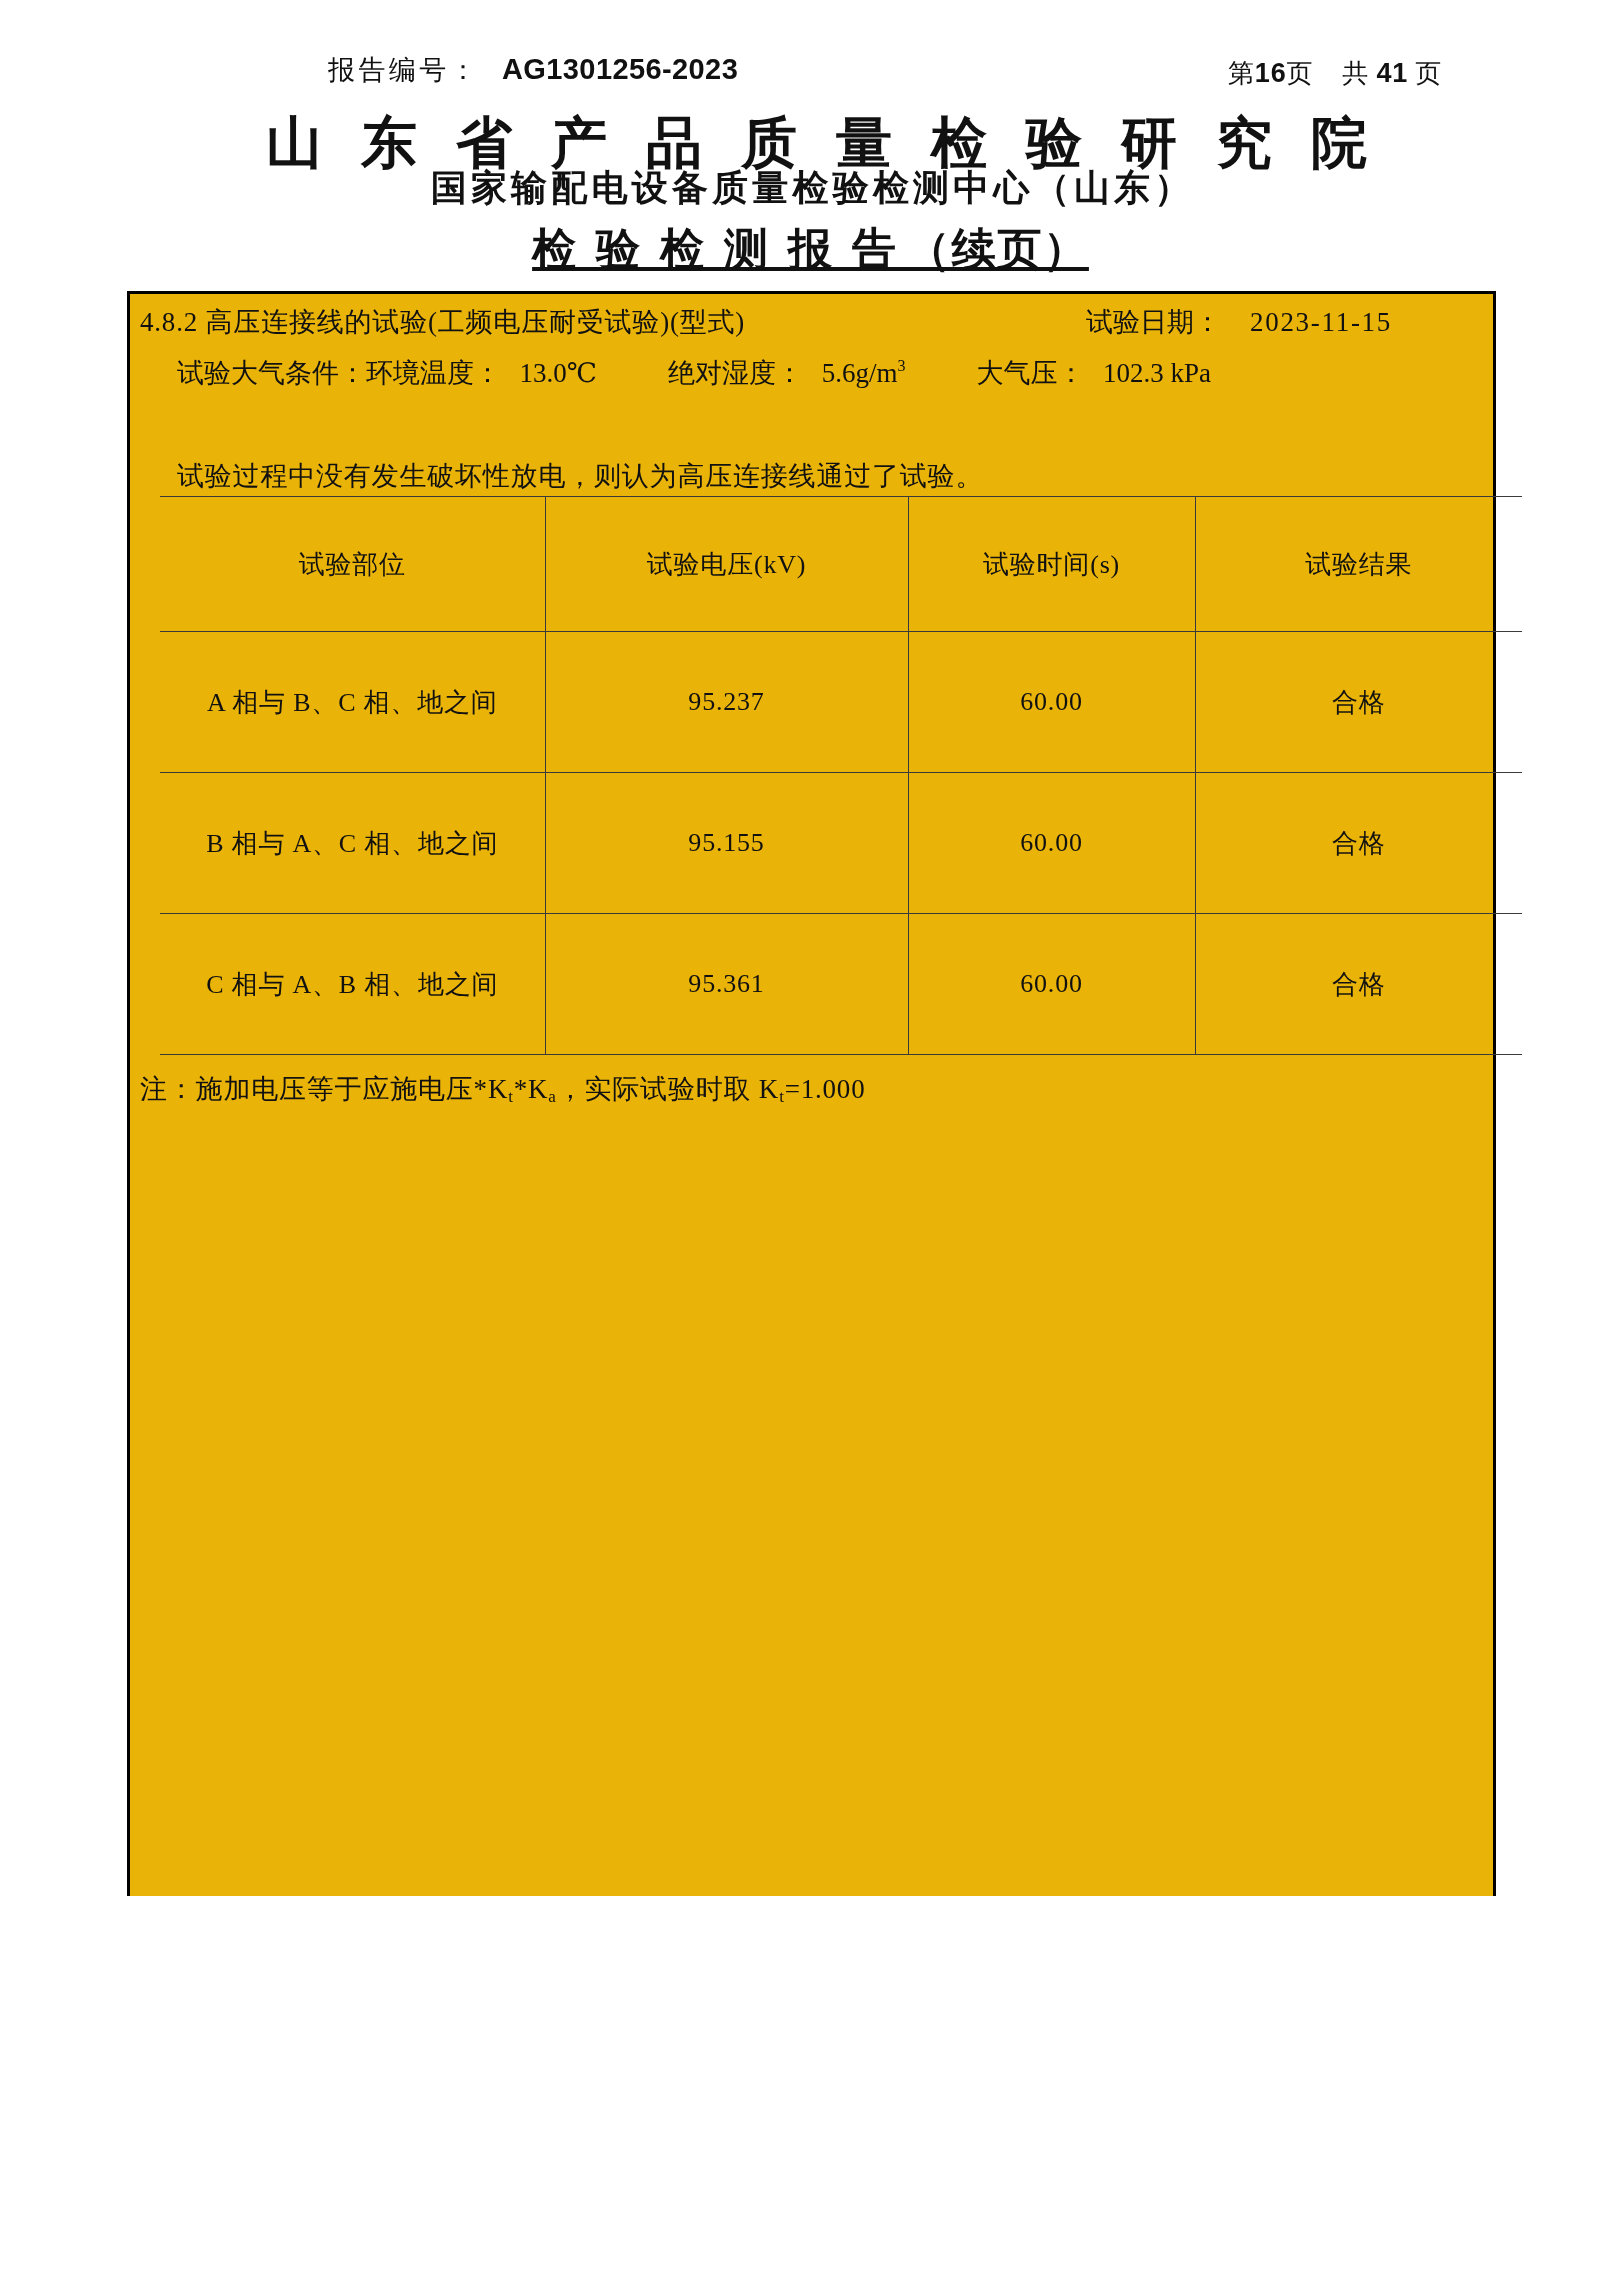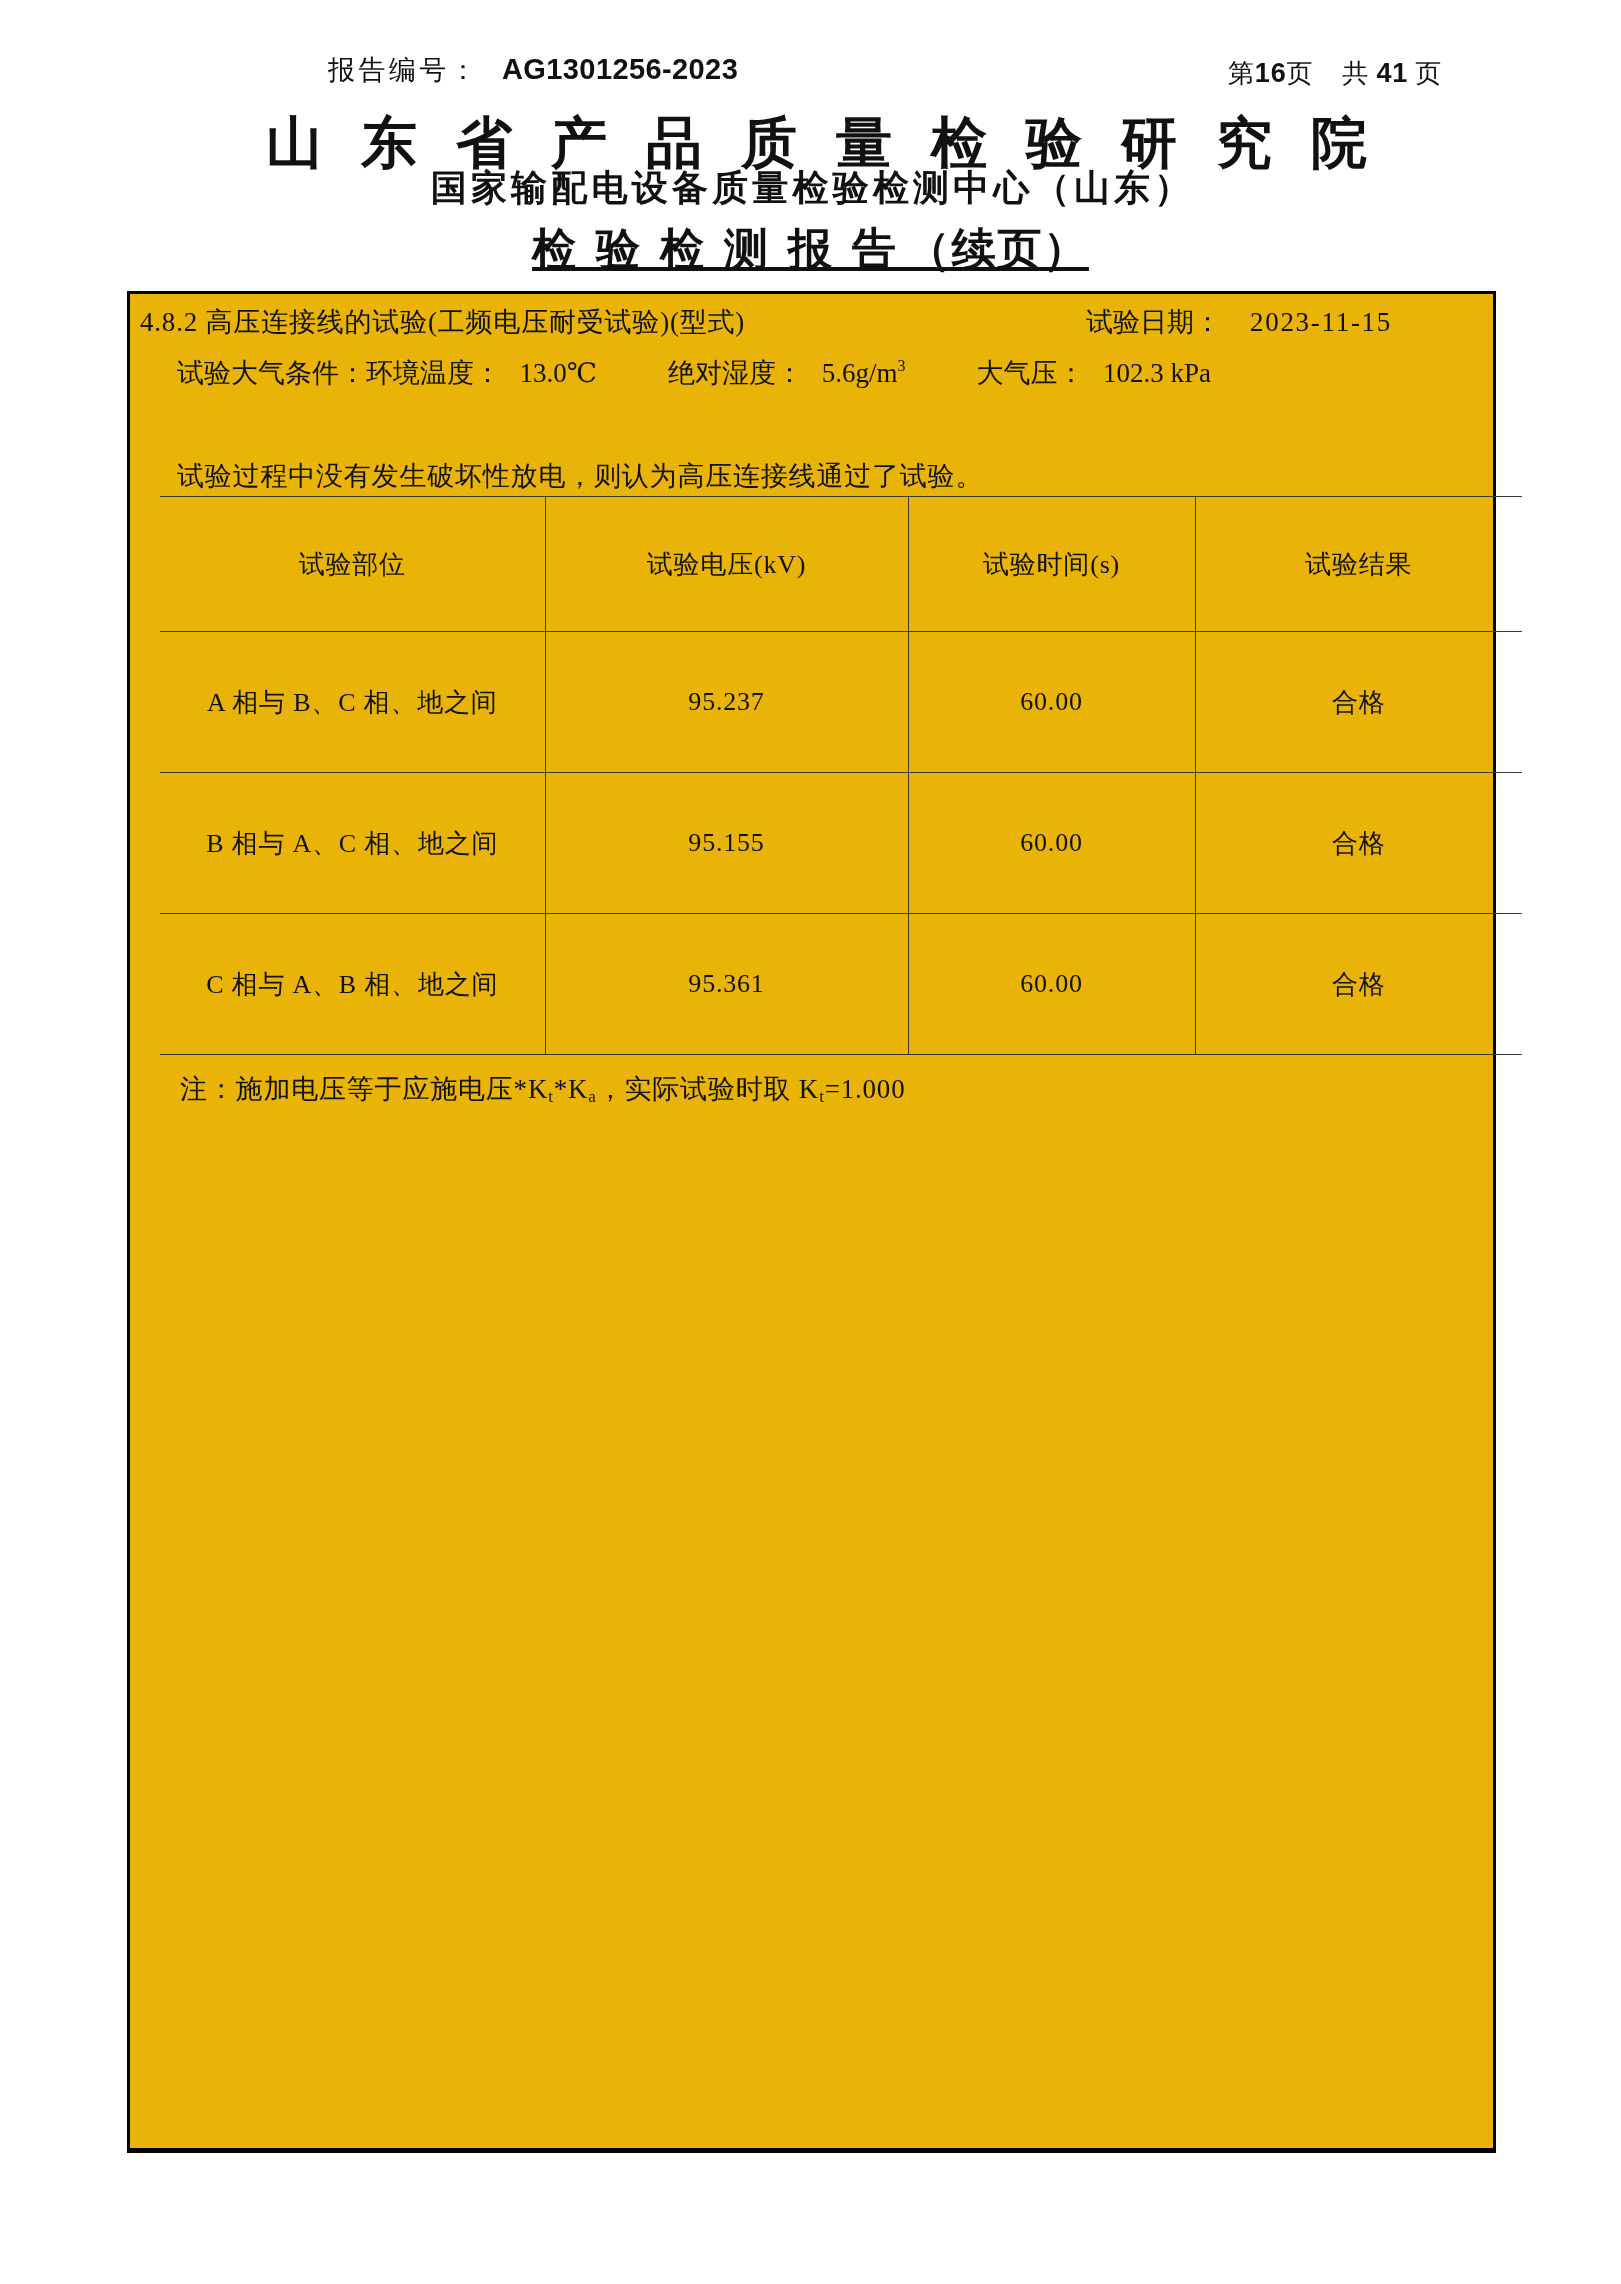--- a/index.html
+++ b/index.html
@@ -1,19 +1,19 @@
 <!DOCTYPE html>
 <html style="font-size:13.5px"><head>
 <meta charset="utf-8">
 <style>
   * { margin:0; padding:0; box-sizing:border-box; }
   html,body { background:#ffffff; }
   .page {
     position:relative;
-    width:1621px; height:2284px;
+    width:1621px; height:1896px;
     background:#ffffff;
     color:#111;
     font-family:"Liberation Serif","DejaVu Serif",serif;
     overflow:hidden;
   }
   
   .report-no {
     position:absolute; top:52px; left:328px;
     font-size:27px; letter-spacing:3.4px; white-space:nowrap;
   }
@@ -75,21 +75,21 @@
     border:1.7px solid #3a3a3a;
     border-left:none;
     text-align:center; vertical-align:middle;
     font-weight:normal;
     letter-spacing:0.8px;
   }
   table.results th:last-child, table.results td:last-child { border-right:none; }
   table.results thead tr { height:135px; }
   table.results tbody tr { height:141px; }
   
-  .note { top:777px; left:10px; letter-spacing:0.8px;margin-left:40px; }
+  .note { top:777px; left:10px; letter-spacing:0.8px; }
 </style>
 </head>
 <body>
 
 <div class="page">
 
   <div class="report-no">
     <span>报告编号：</span><span class="val">AG1301256-2023</span>
   </div>
   <div class="page-indicator">

